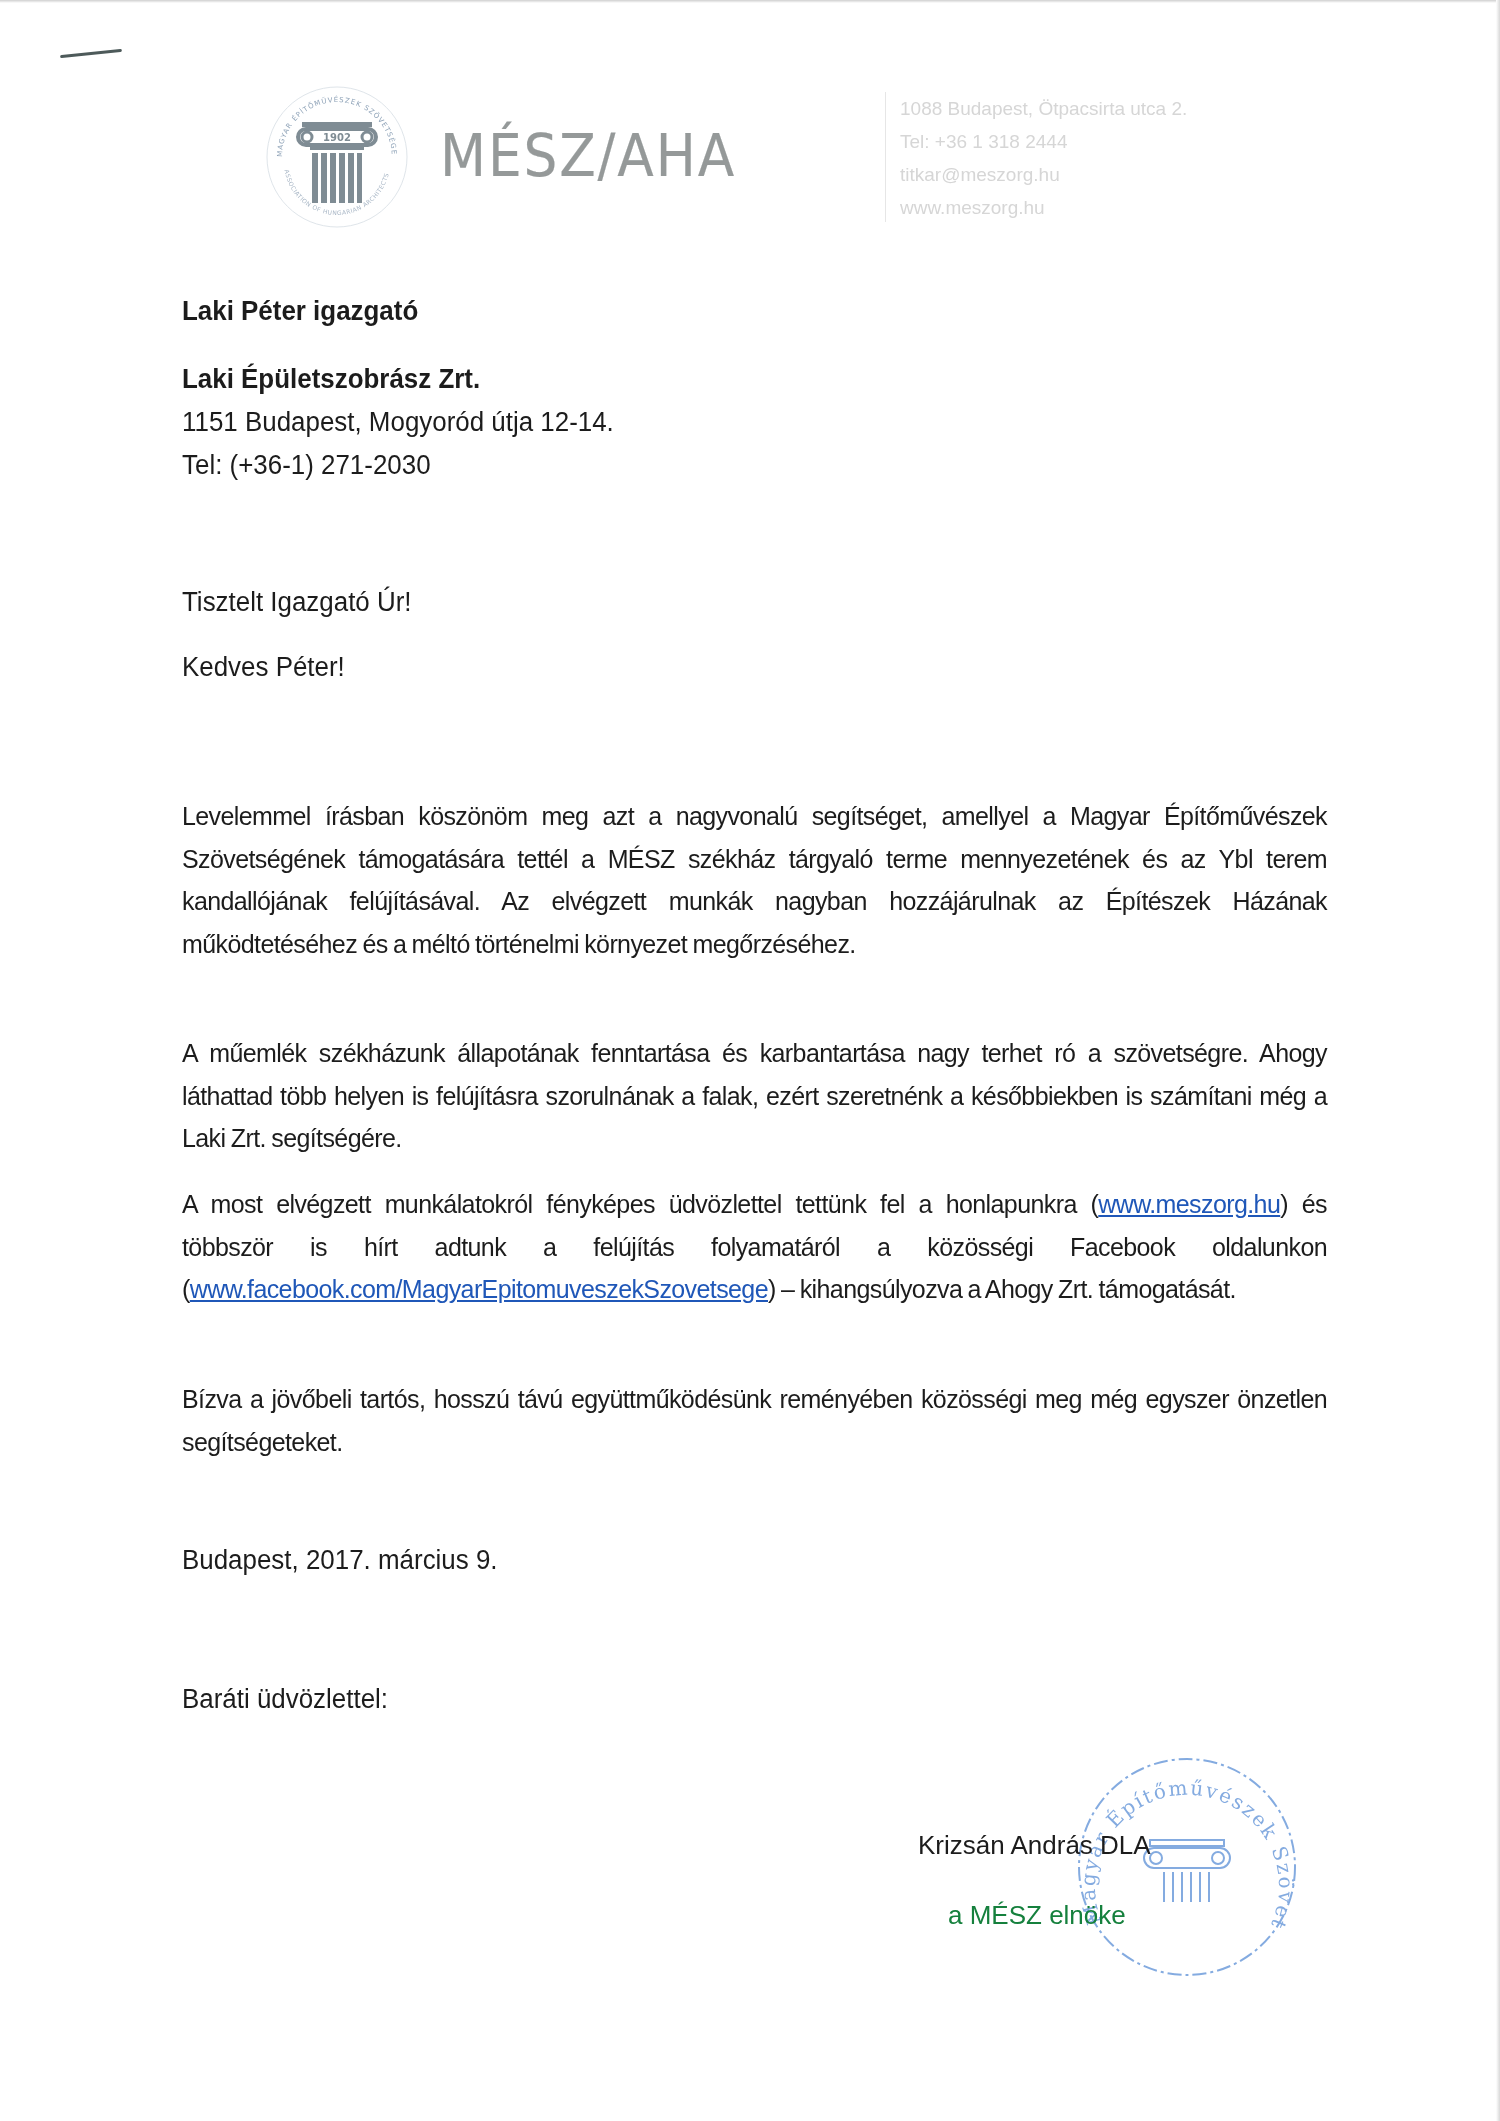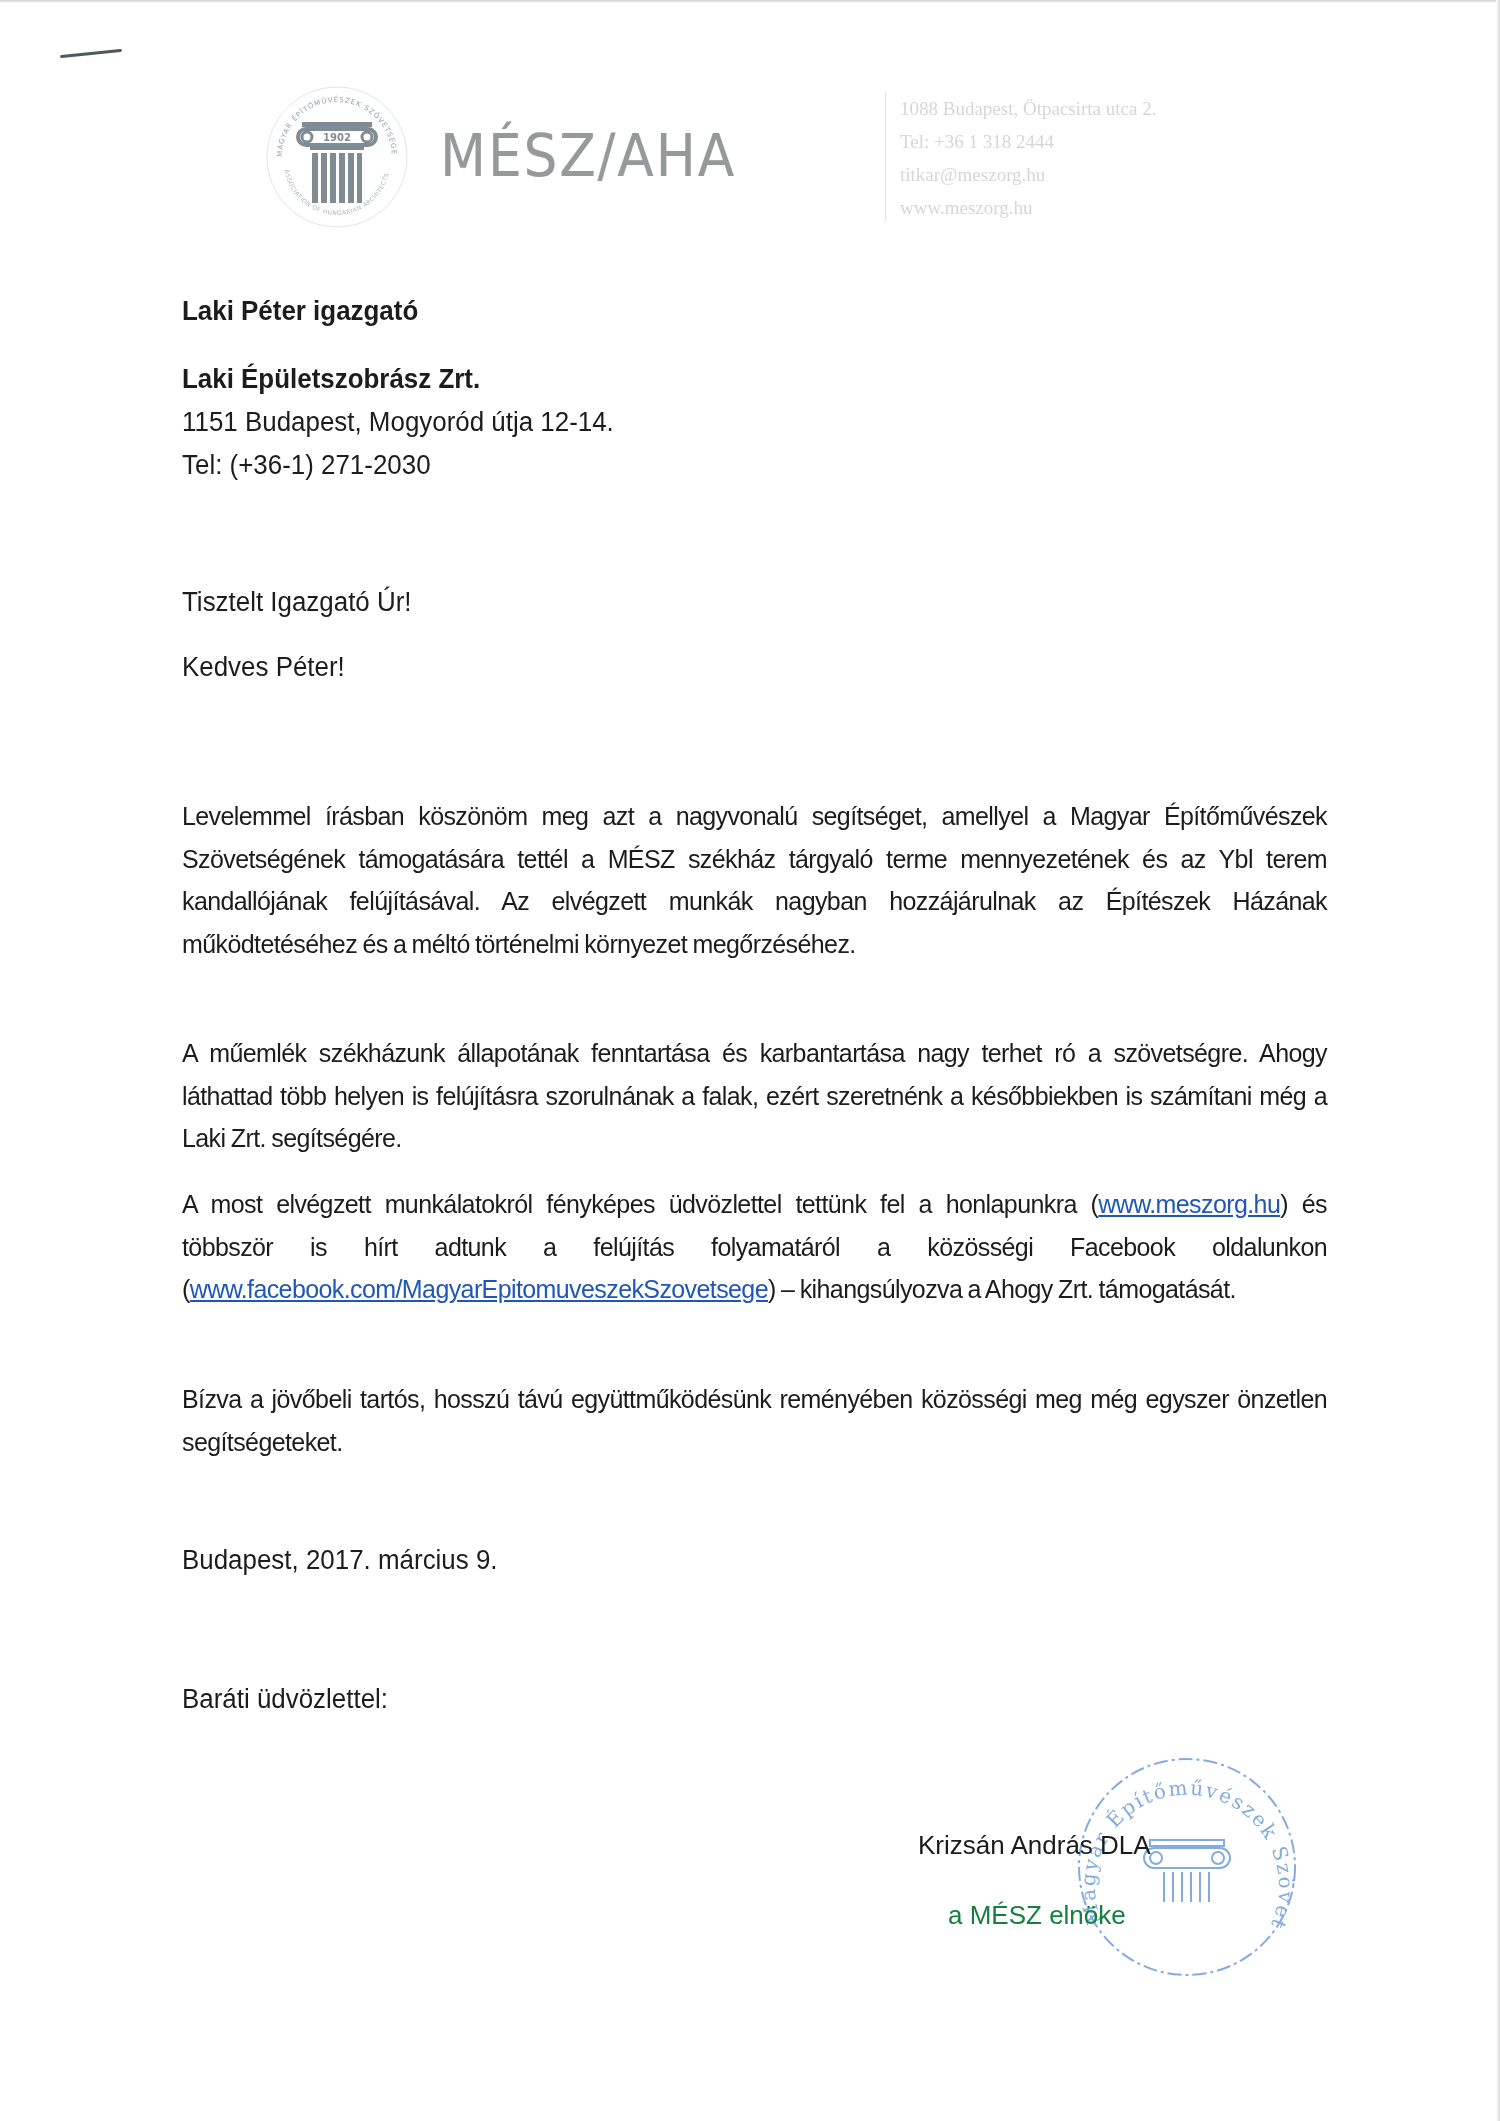--- a/index.html
+++ b/index.html
@@ -41,21 +41,21 @@
     font-weight: normal;
     opacity: 0.9;
   }
   .contact-block {
     position: absolute; left: 885px; top: 92px;
     border-left: 1px solid #e6e6e6;
     padding-left: 14px;
     height: 130px;
   }
   .contact-line {
-    font-family: Liberation Serif, serif;
+    font-family: Liberation Sans, sans-serif;
     font-size: 19px;
     color: #d6d6d6;
     line-height: 33px;
     white-space: nowrap;
   }
   
   .text {
     position: absolute; left: 182px;
     font-family: "Liberation Sans", sans-serif;
     font-size: 27px;

